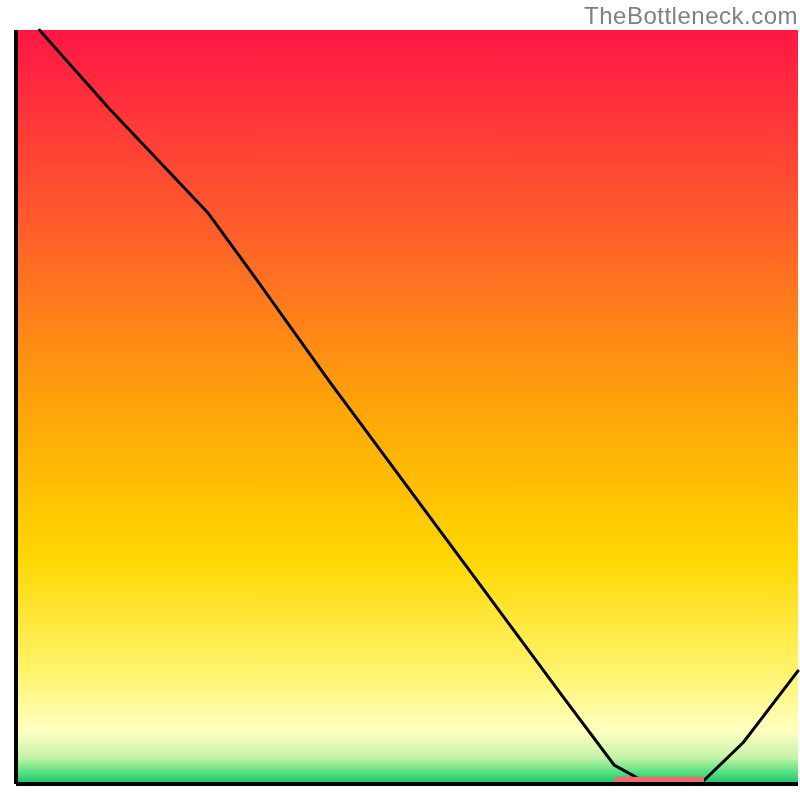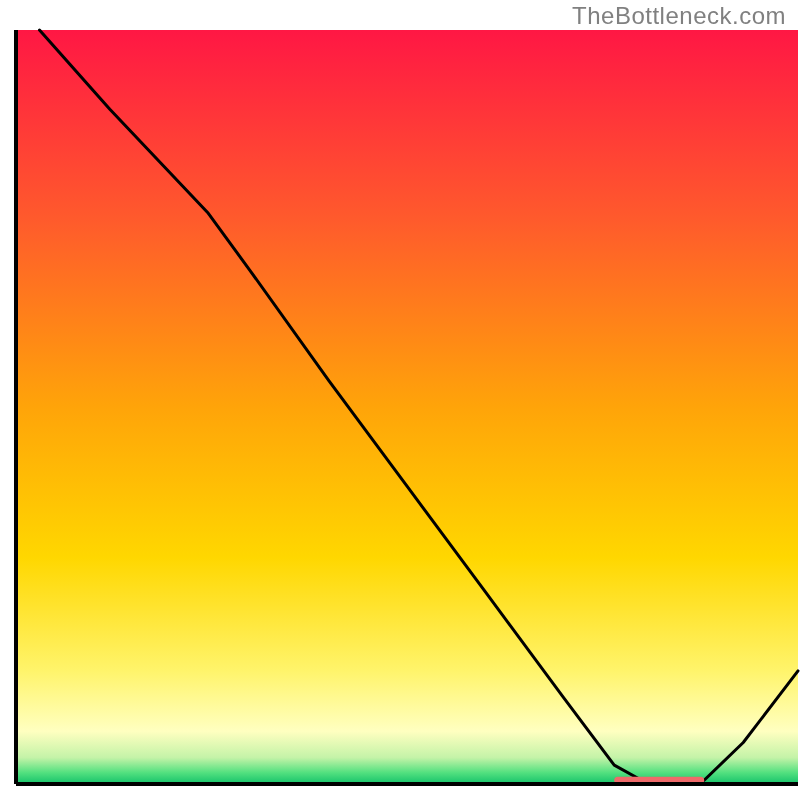--- a/index.html
+++ b/index.html
@@ -12,21 +12,21 @@
     overflow: hidden;
   }
   .chart-wrap {
     position: relative;
     width: 800px;
     height: 800px;
   }
   .watermark {
     position: absolute;
     top: 2px;
-    right: 14px;
+    right: 2px;
     font-size: 24px;
     font-weight: 500;
     color: #808080;
     letter-spacing: 0.5px;
     text-align: right;
   }
   svg {
     display: block;
   }
 </style>

